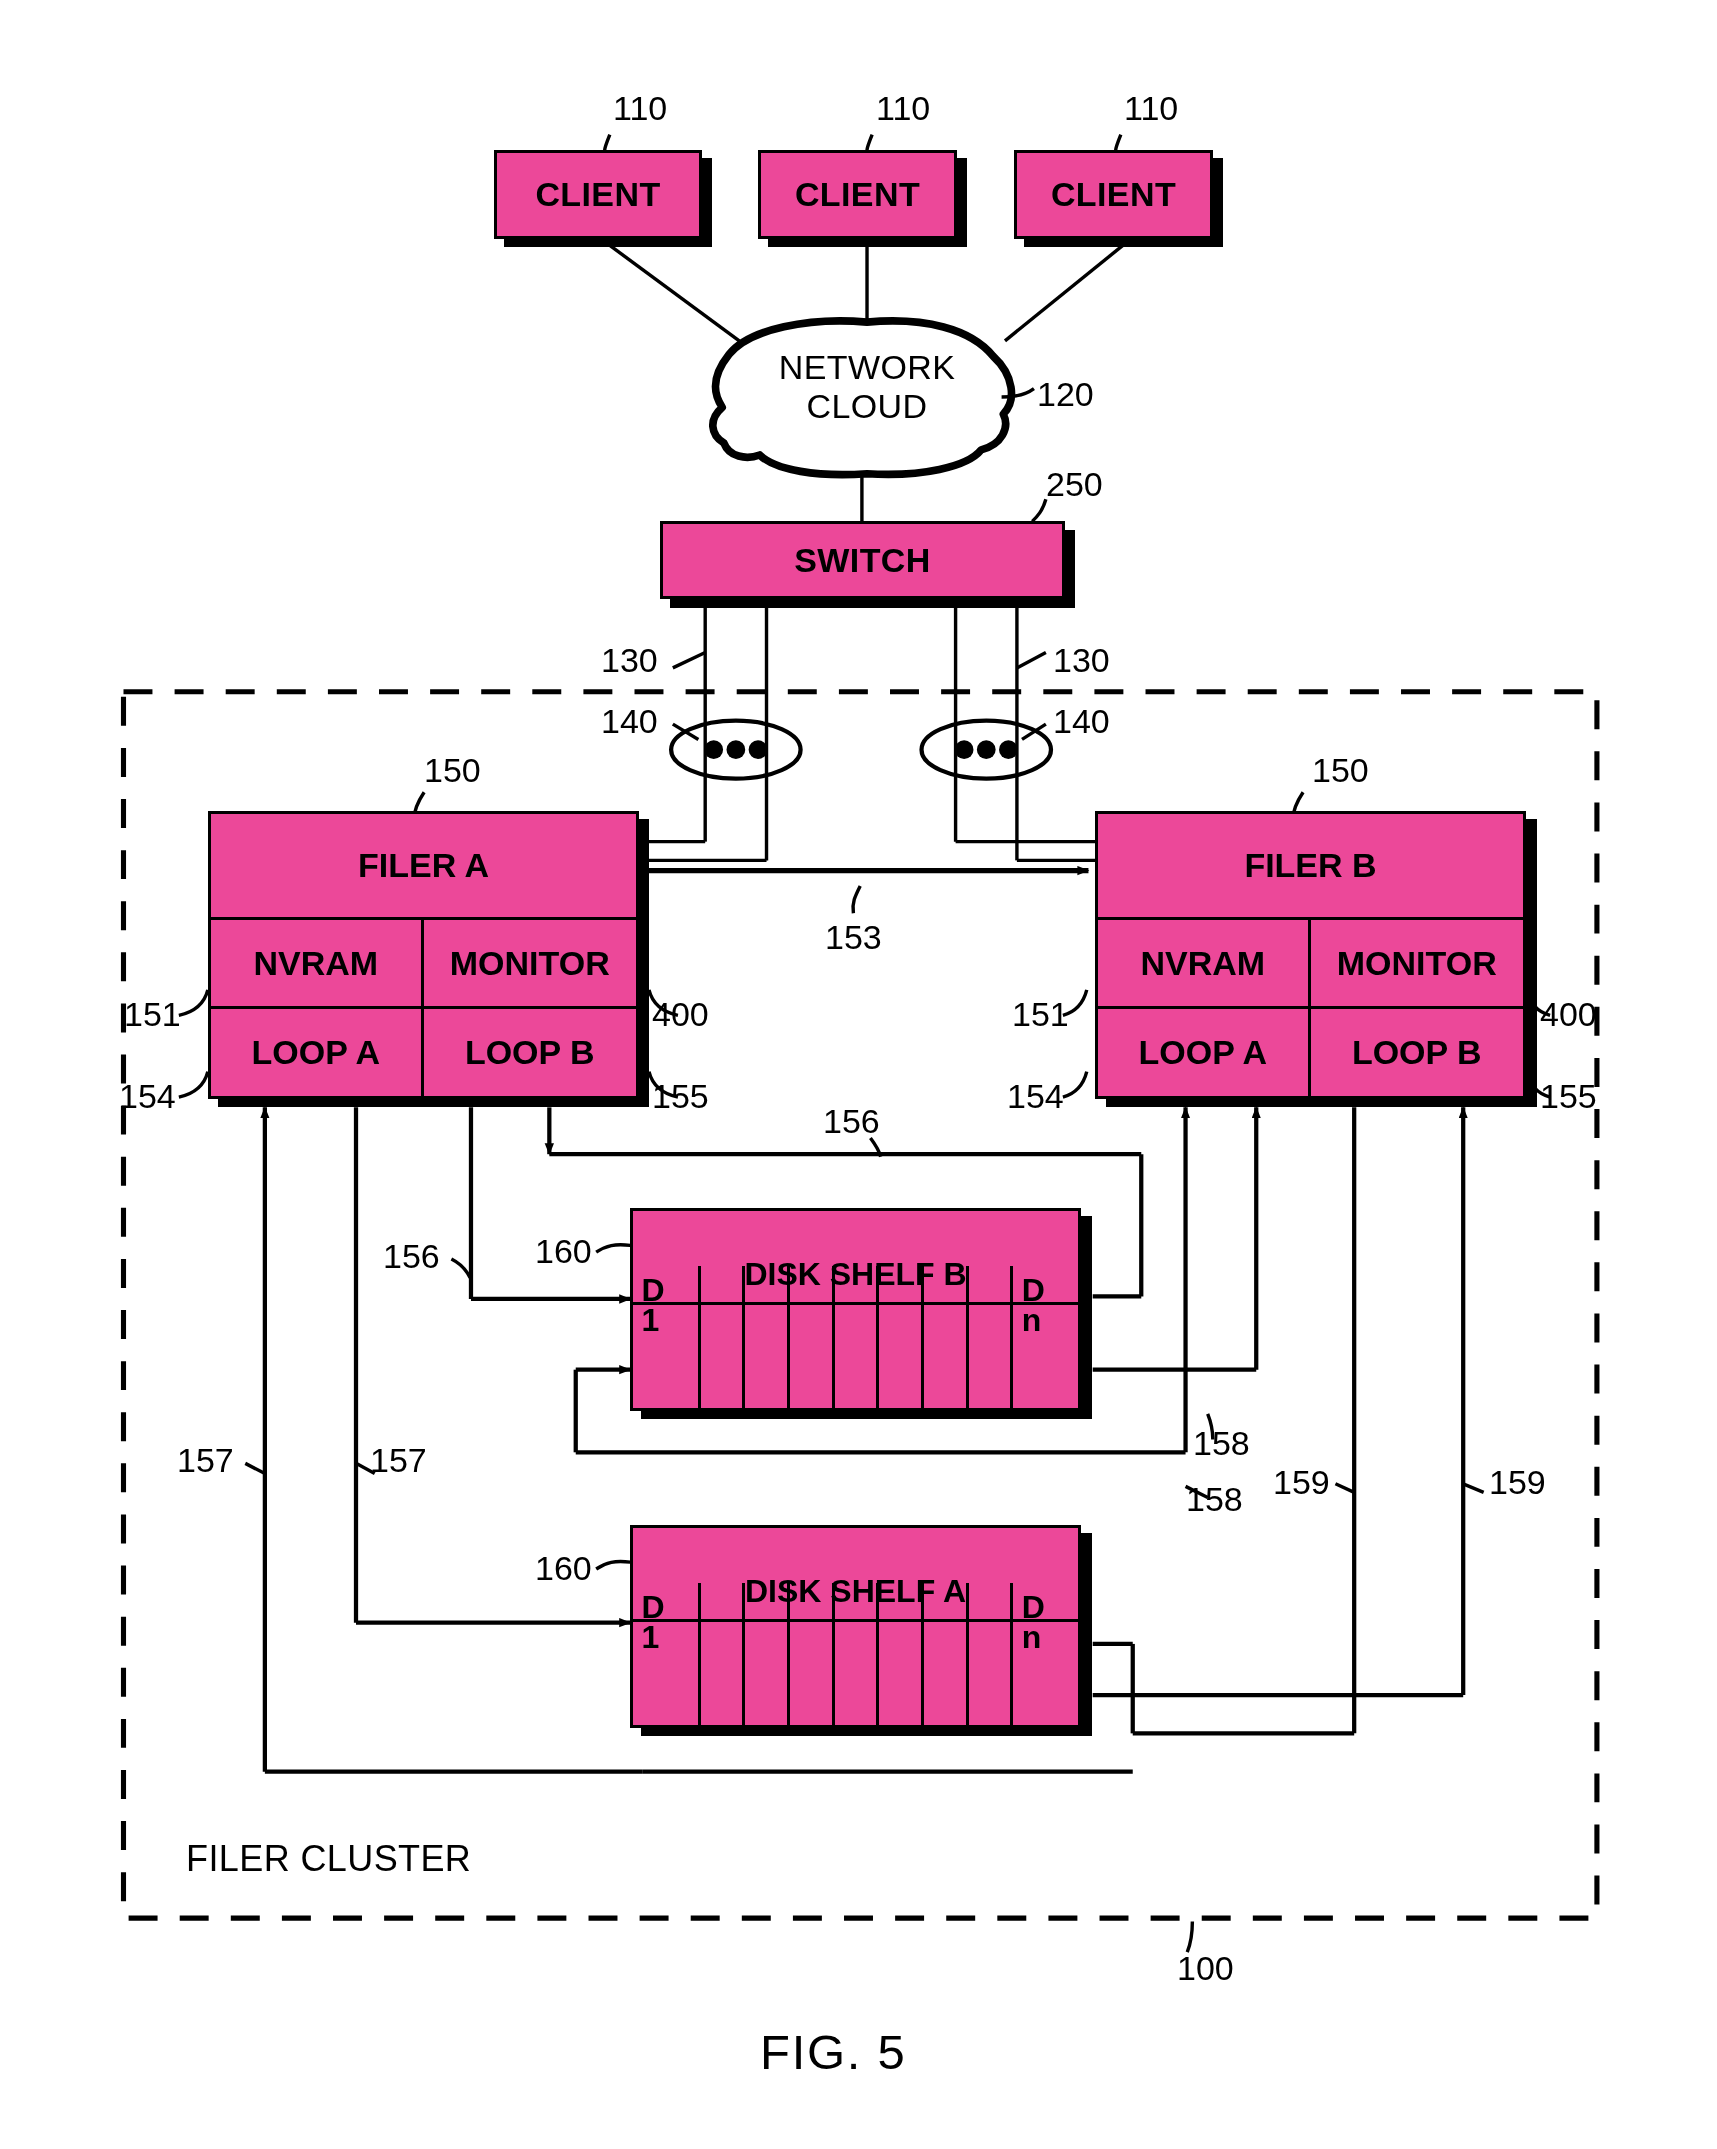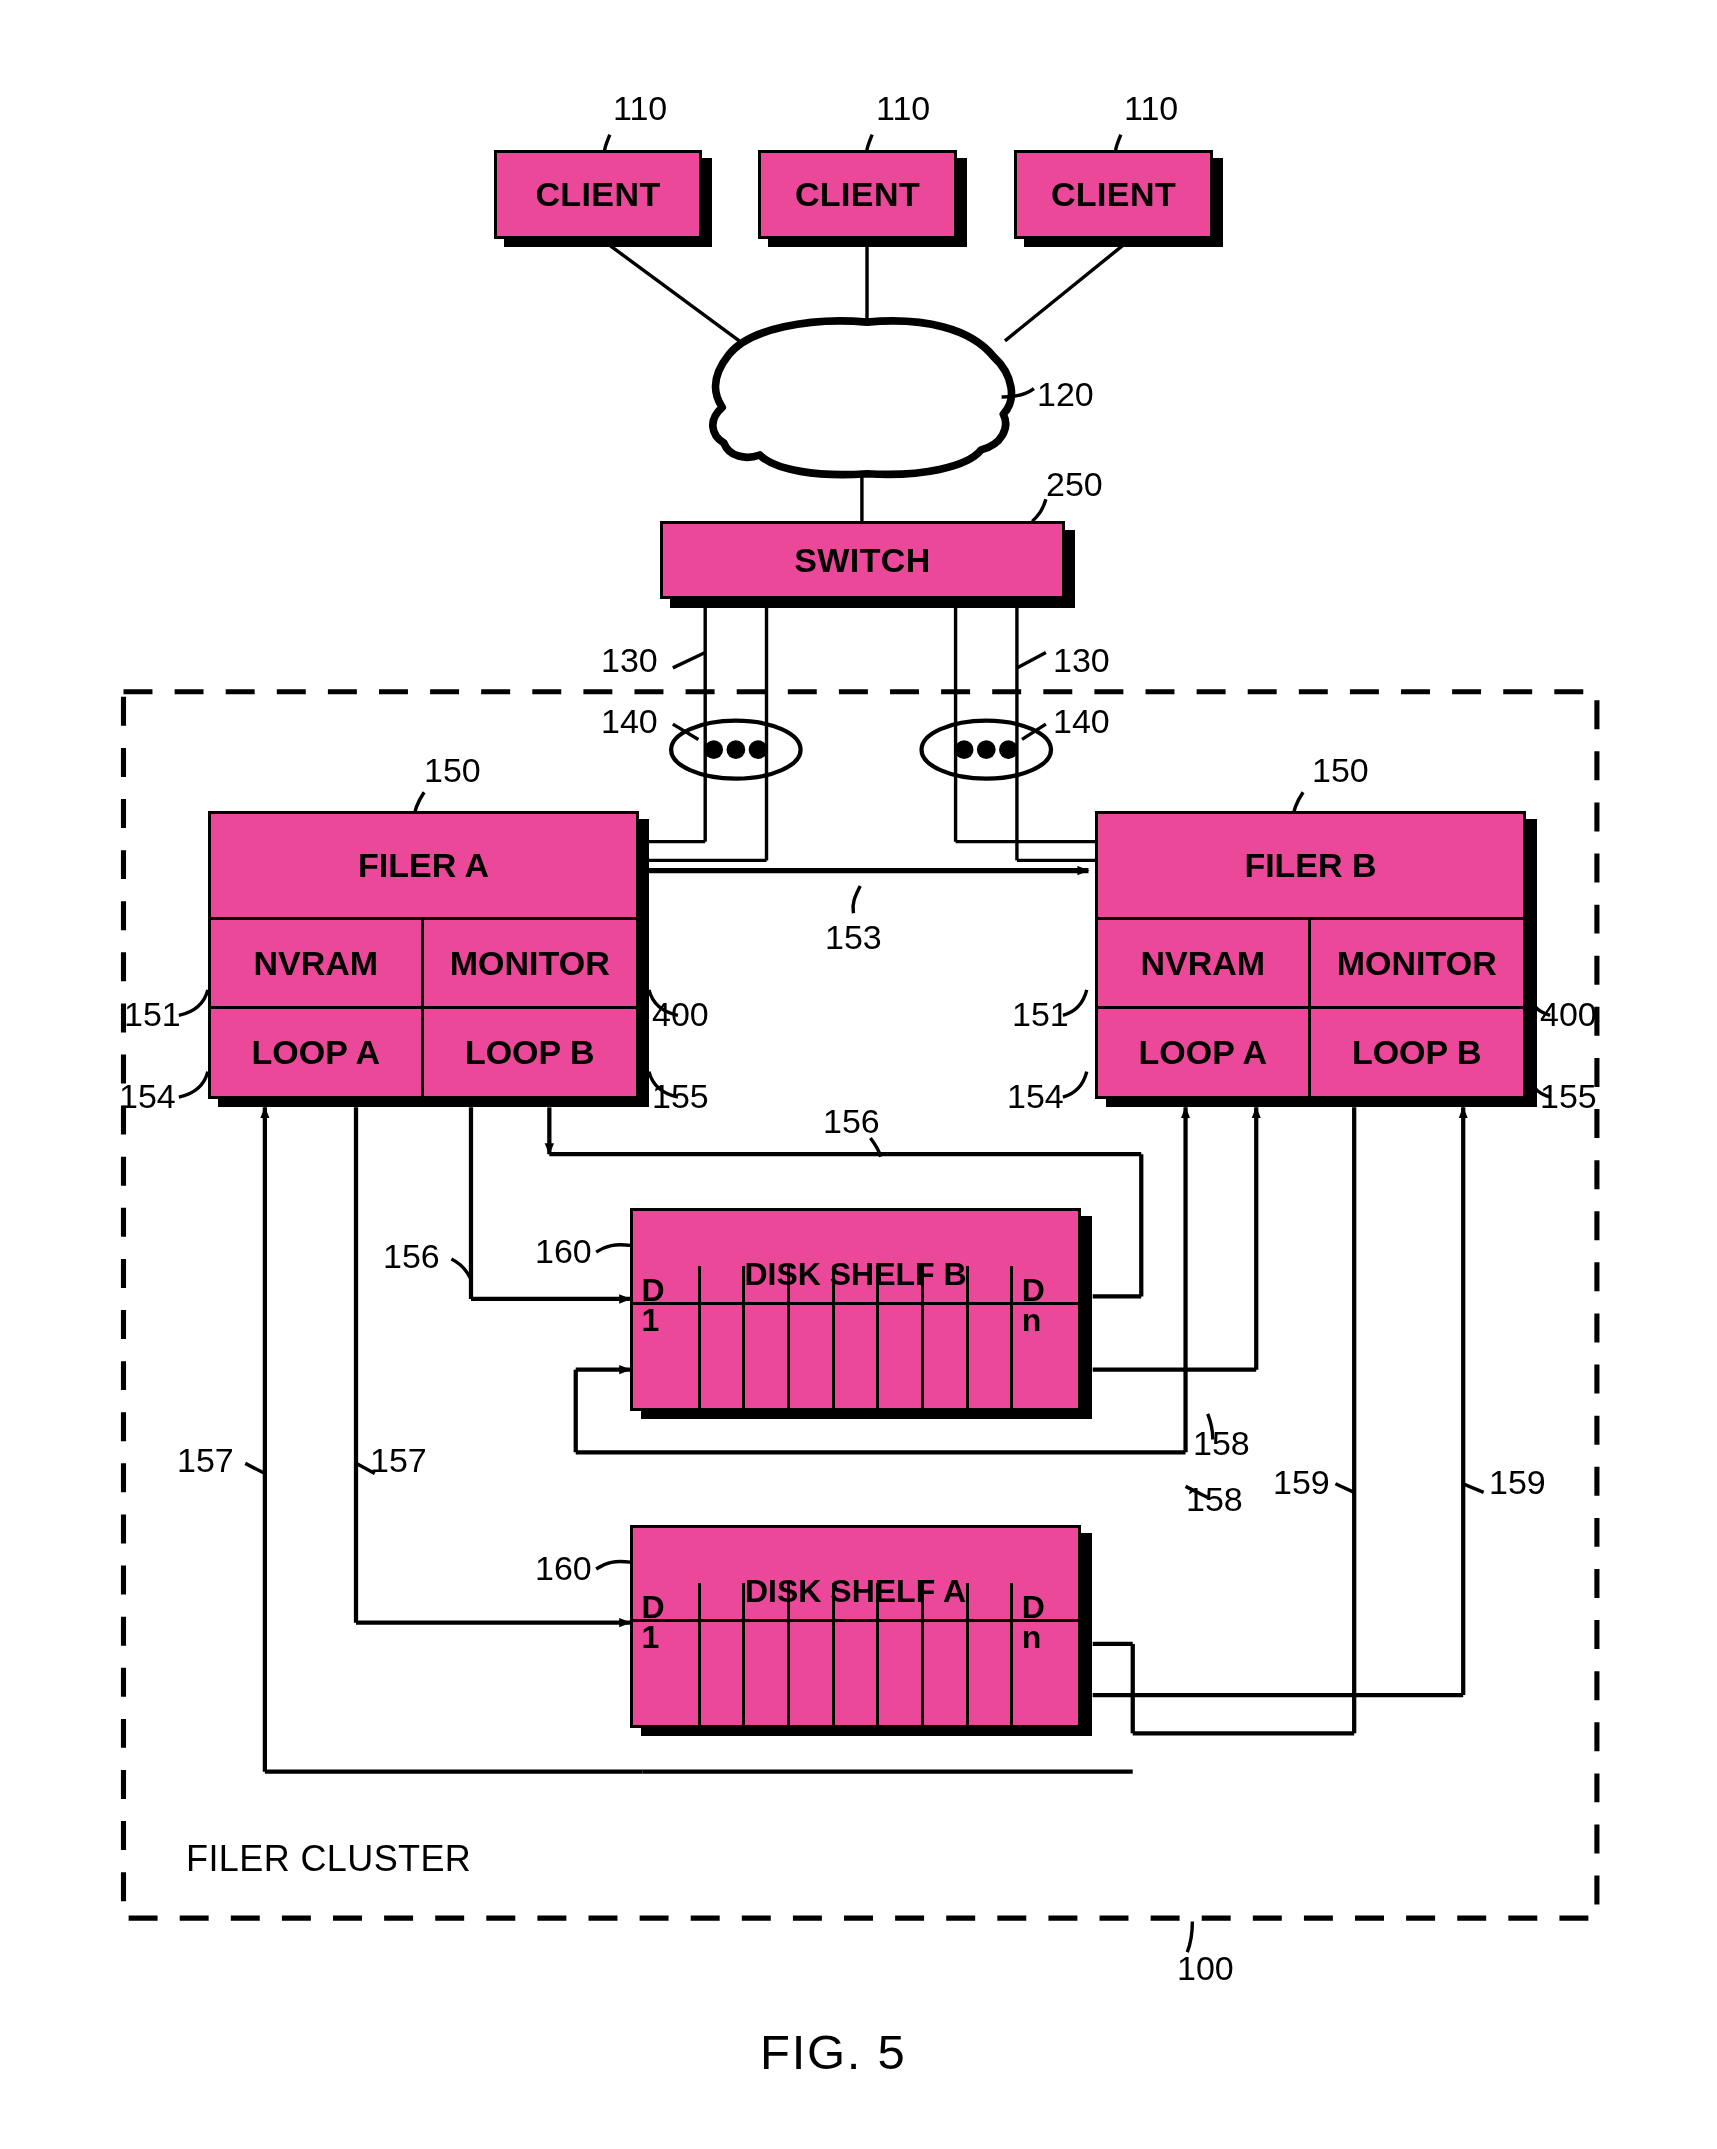--- a/index.html
+++ b/index.html
@@ -172,20 +172,24 @@
 
   <div class="refnum" style="left:613px;top:89px;">110</div>
   <div class="refnum" style="left:876px;top:89px;">110</div>
   <div class="refnum" style="left:1124px;top:89px;">110</div>
   <svg class="layer" viewBox="0 0 2016 2524">
     <path d="M 716,158 C 712,168 710,174 710,176" stroke="#000" stroke-width="4" fill="none"></path>
     <path d="M 1024,158 C 1020,168 1018,174 1018,176" stroke="#000" stroke-width="4" fill="none"></path>
     <path d="M 1316,158 C 1312,168 1310,174 1310,176" stroke="#000" stroke-width="4" fill="none"></path>
   </svg>
 
+  <div class="lbl" style="left:751px;top:348px;width:232px;text-align:center;">
+    <div class="boxtext">NETWORK</div>
+    <div class="boxtext">CLOUD</div>
+  </div>
   <div class="refnum" style="left:1037px;top:375px;">120</div>
 
   <div class="shadow" style="left:670px;top:530px;width:405px;height:78px;"></div>
   <div class="node ctr" style="left:660px;top:521px;width:405px;height:78px;">
     <span class="boxtext">SWITCH</span>
   </div>
   <div class="refnum" style="left:1046px;top:465px;">250</div>
 
   <div class="refnum" style="left:601px;top:641px;">130</div>
   <div class="refnum" style="left:1053px;top:641px;">130</div>

